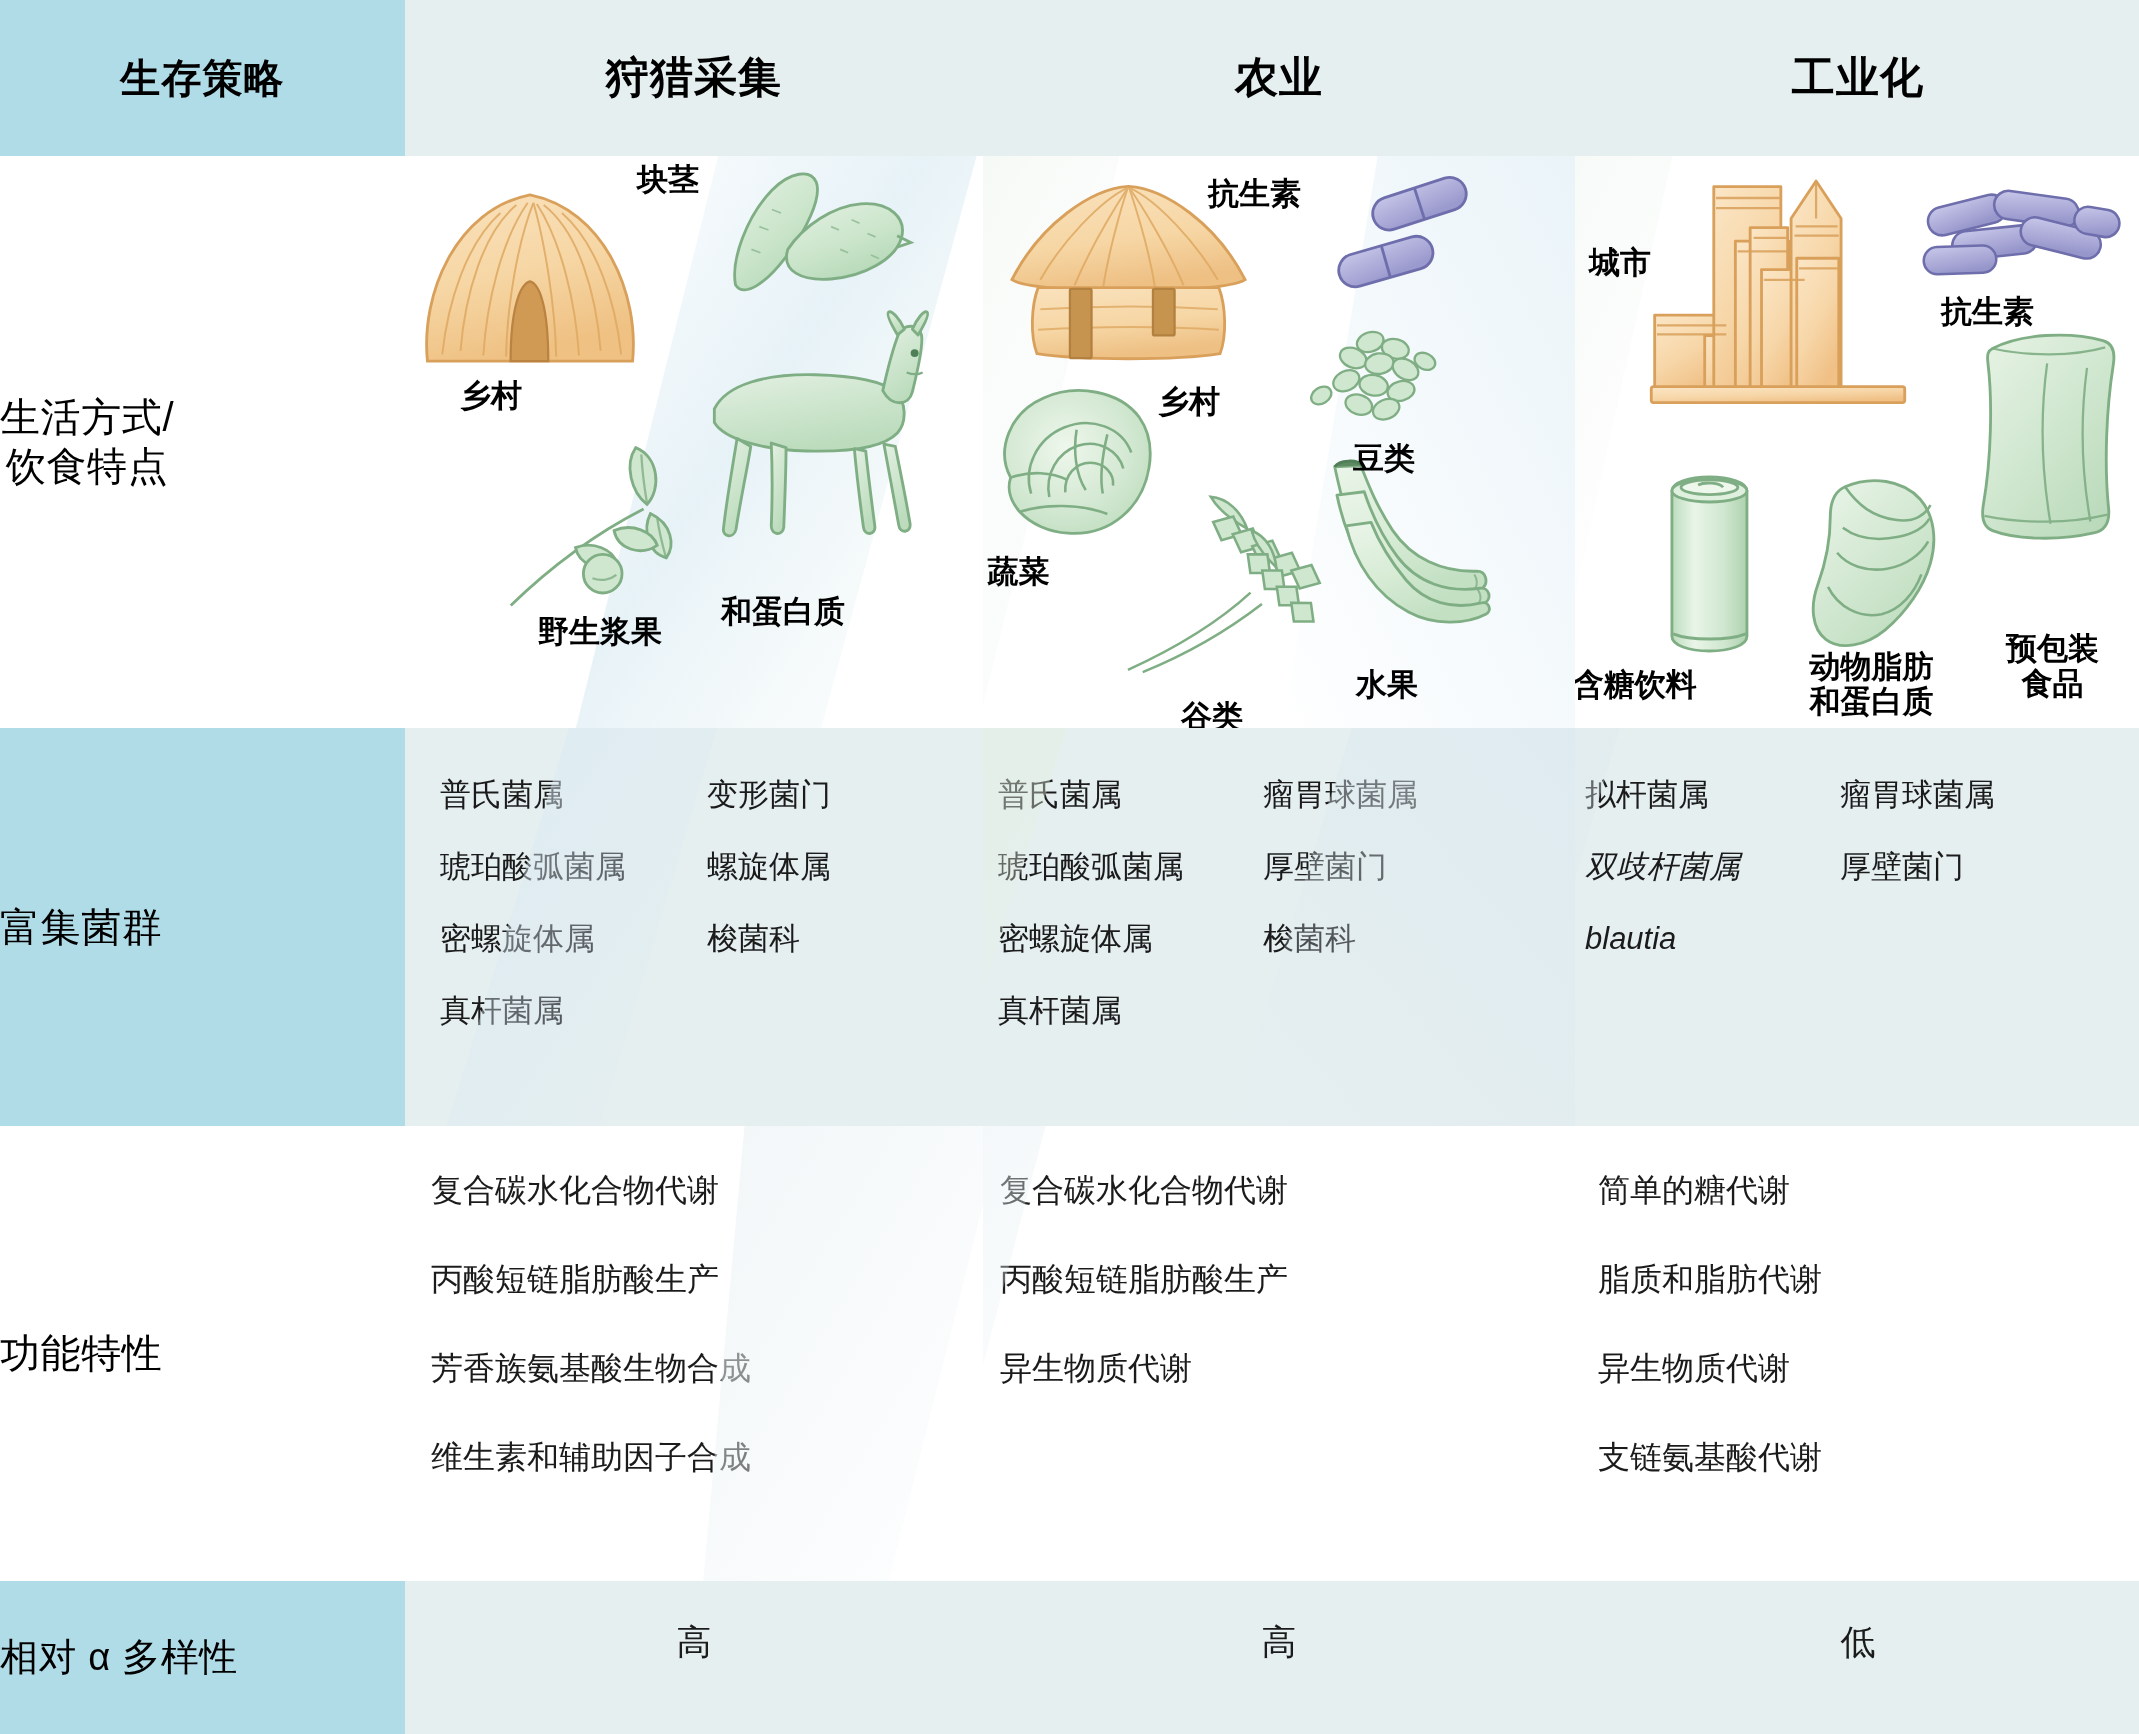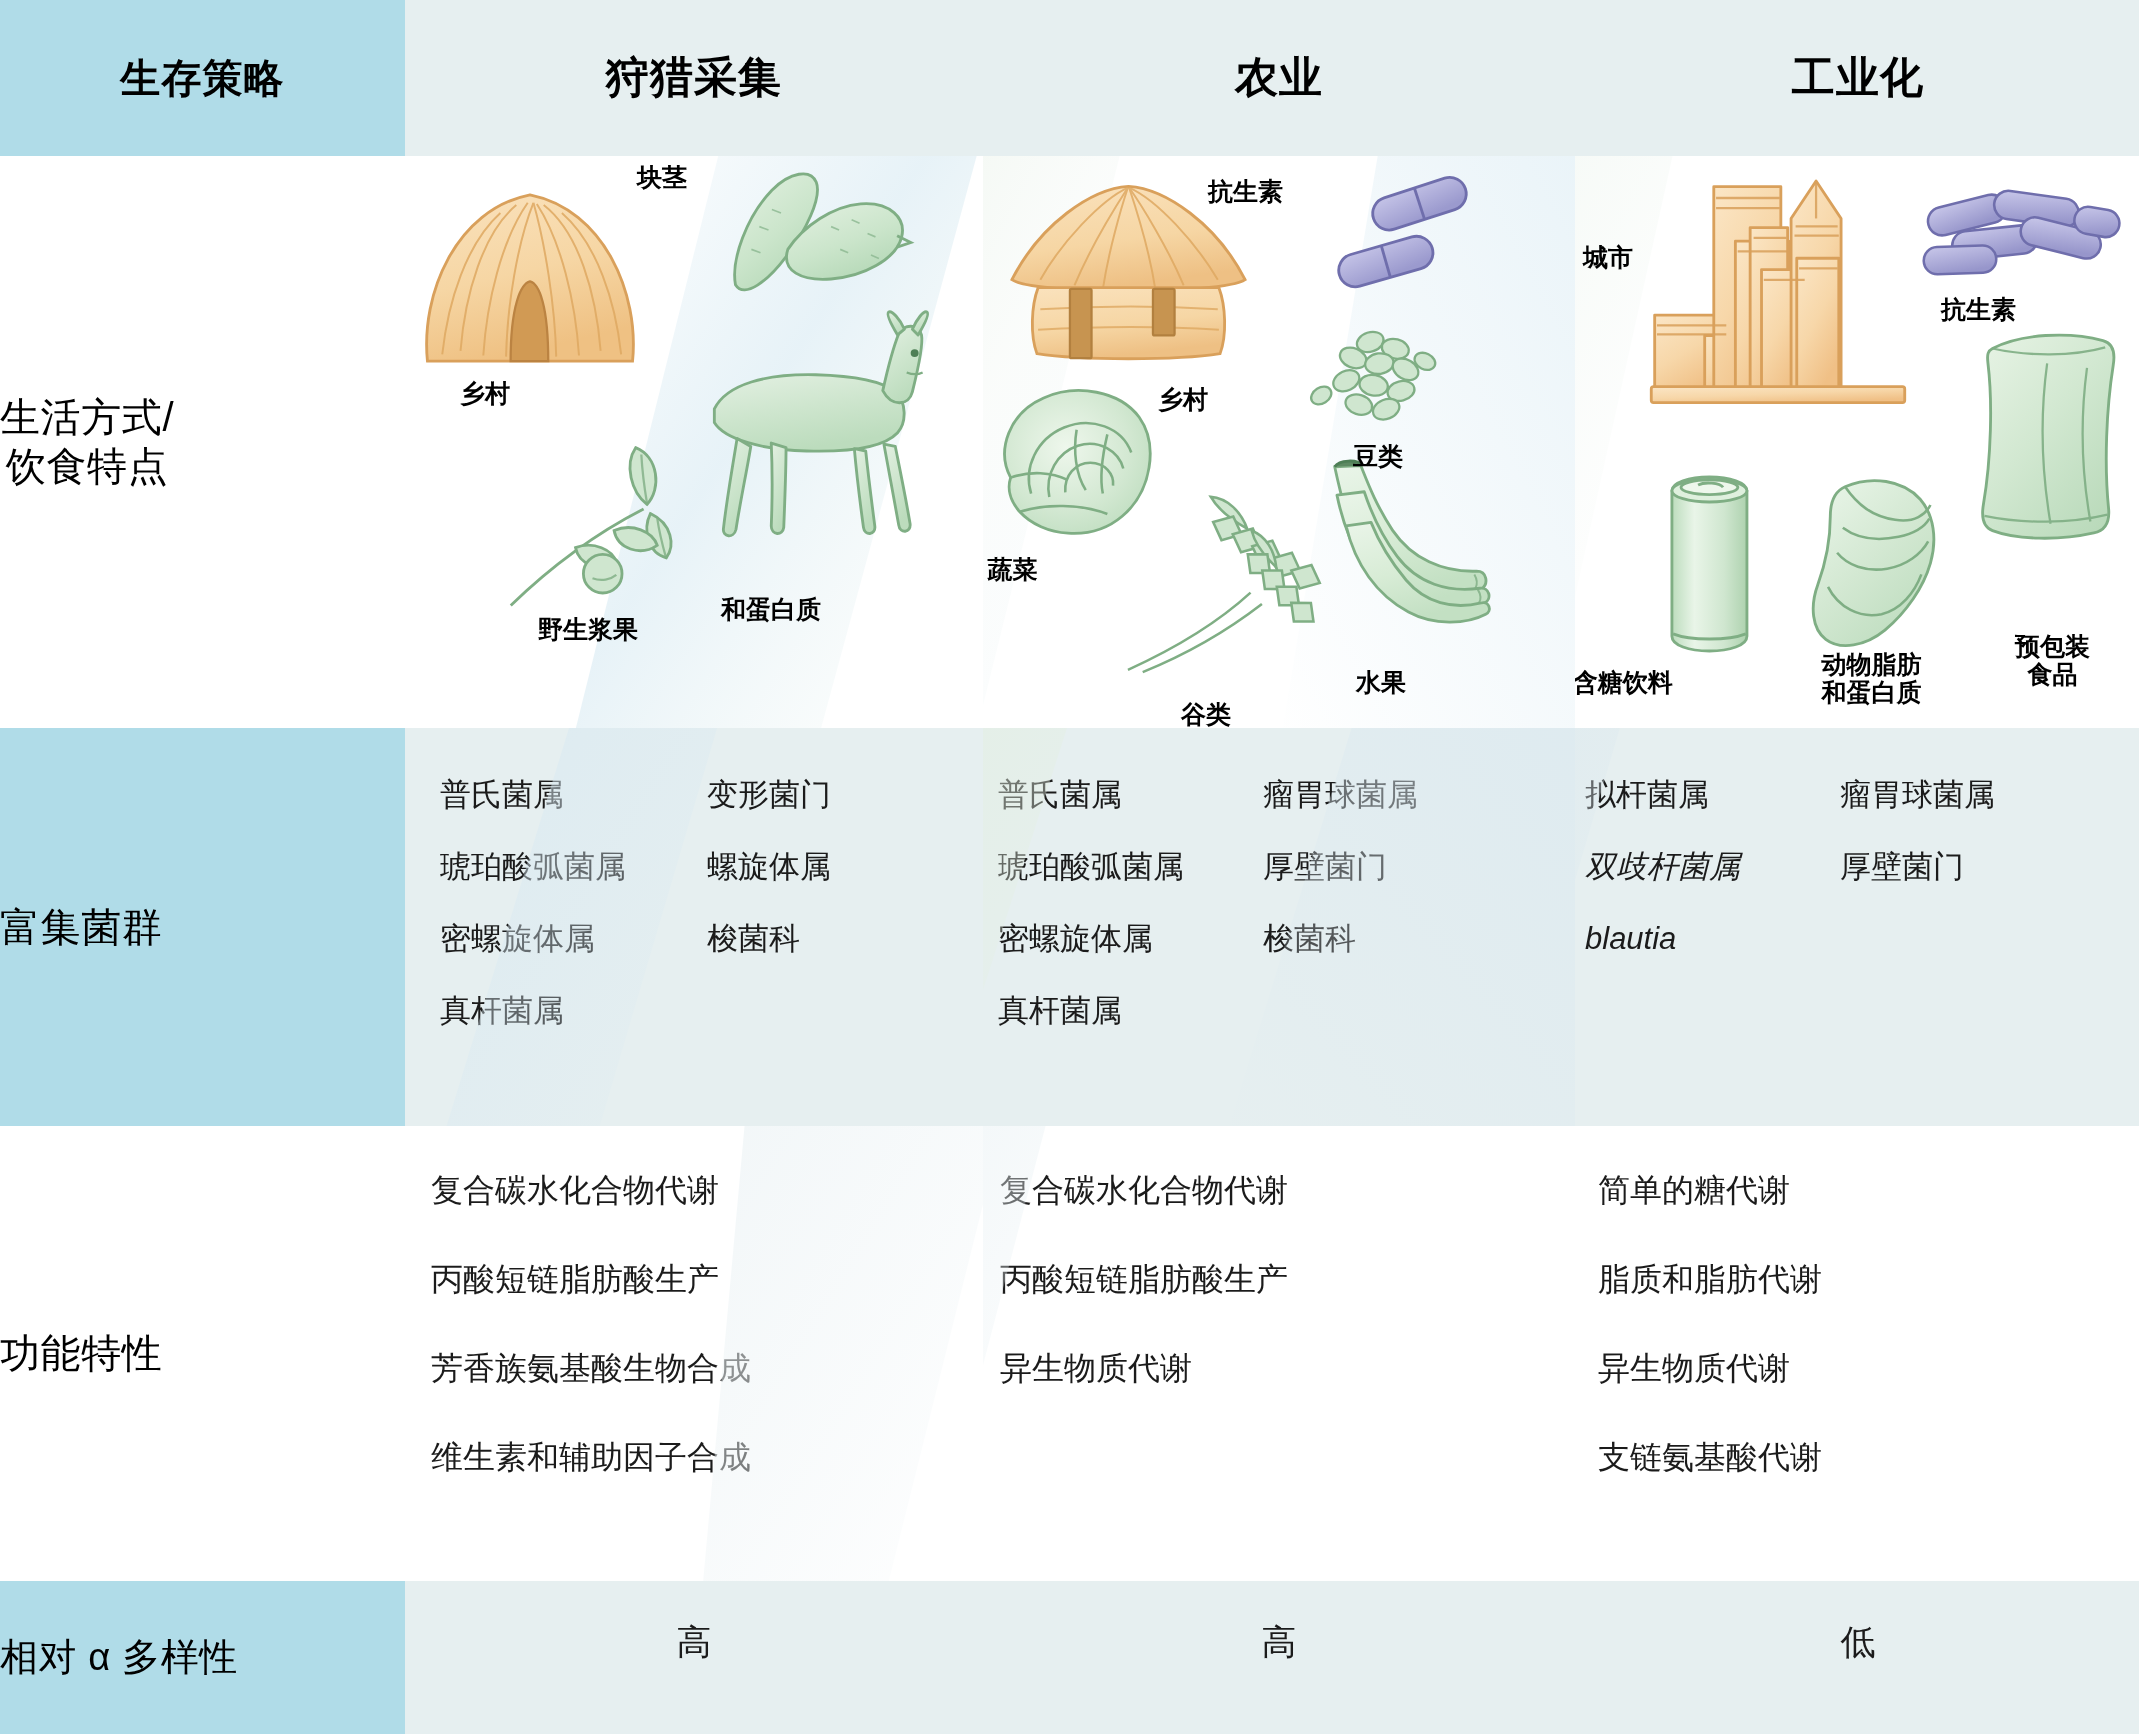--- a/index.html
+++ b/index.html
@@ -92,21 +92,21 @@
 
   .alpha {
     display: flex; align-items: center; justify-content: center;
     font-size: 35px; color: #1b1b1b;
     padding-bottom: 30px;
   }
 
   
   .ill-label {
     position: absolute;
-    font-size: 25px; font-weight: 700; color: #000;
+    font-size: 31px; font-weight: 700; color: #000;
     white-space: nowrap; line-height: 1.12;
     z-index: 6;
   }
   .ill-label.ctr { text-align: center; }
 
   .art { position: absolute; z-index: 5; }
   .art svg { display: block; overflow: visible; }
 
   
   .wash {
@@ -463,21 +463,21 @@
             <path d="M154 138 L242 138"></path>
             <path d="M182 114 L240 114"></path>
             <path d="M12 268 L134 268"></path>
               <path d="M12 284 L134 284"></path>
             <path d="M262 168 L330 168"></path>
             <path d="M200 188 L272 188"></path>
             <path d="M292 14 L292 80"></path>
           </g>
         </svg>
       </div>
-      <div class="ill-label" style="left:8px; top:90px;font-family:Liberation Mono, monospace;">城市</div>
+      <div class="ill-label" style="left:14px; top:90px;">城市</div>
 
       <div class="art" style="left:339px; top:27px;">
         <svg width="211" height="119" viewBox="0 0 370 210">
           <defs>
             <linearGradient id="pg2" x1="0" y1="0" x2=".4" y2="1">
               <stop offset="0%" stop-color="#c9c8ea"></stop>
               <stop offset="100%" stop-color="#9796cb"></stop>
             </linearGradient>
           </defs>
           <g fill="url(#pg2)" stroke="#6f6eac" stroke-width="4.5">

